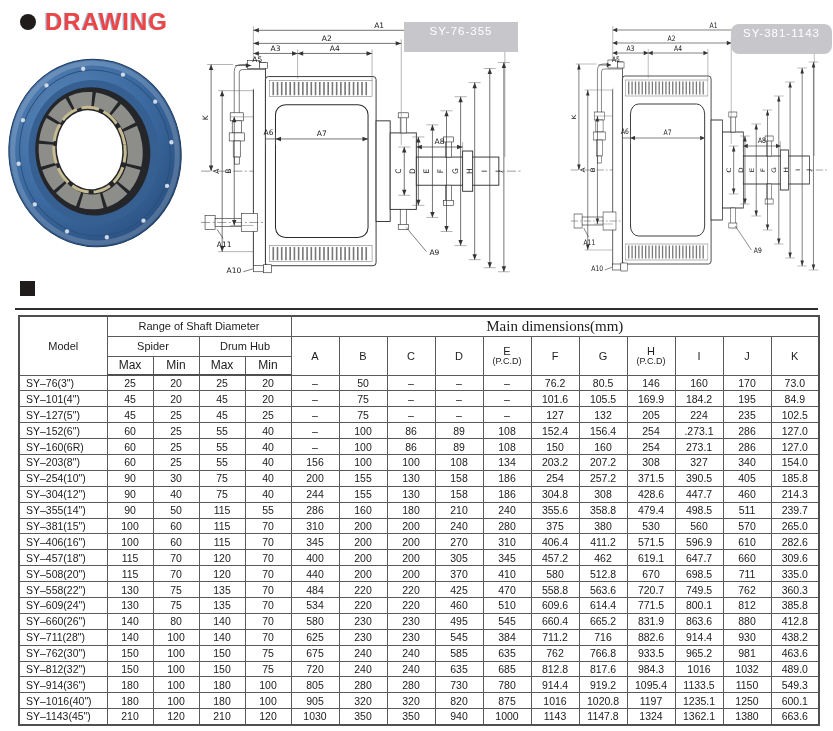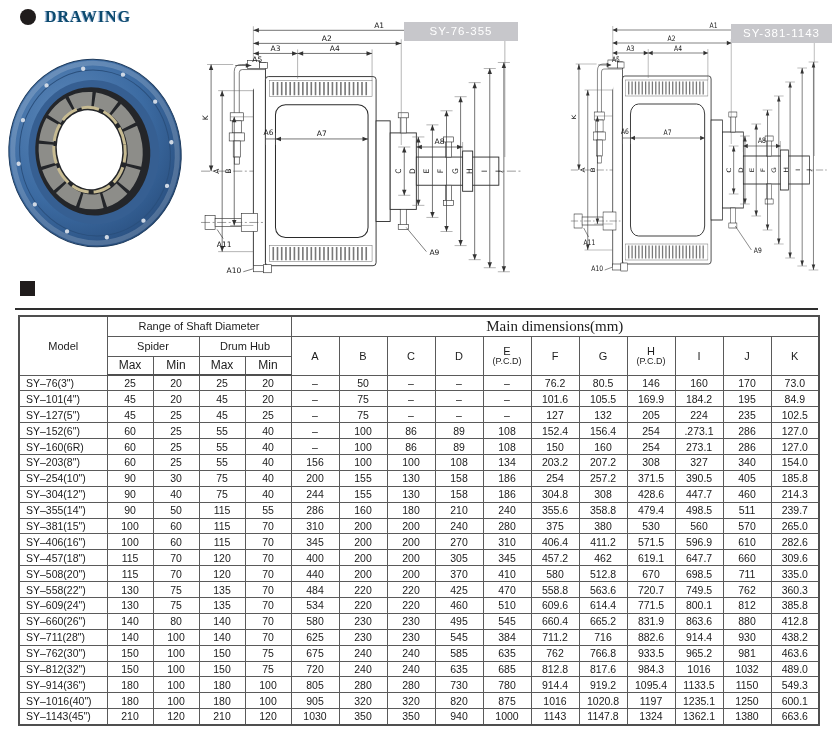--- a/index.html
+++ b/index.html
@@ -1,28 +1,28 @@
 <!DOCTYPE html>
 <html><head>
 <meta charset="utf-8">
 <style>
   html,body{margin:0;padding:0;background:#fff;}
   .page{position:relative;width:833px;height:731px;background:#ffffff;overflow:hidden;
         font-family:"Liberation Sans",sans-serif;color:#1c1c1c;}
   
   .sec-head{position:absolute;display:flex;align-items:center;gap:9px;}
-  .sec-title{font-family:Liberation Serif, serif;font-weight:bold;font-size:16px;
-             letter-spacing:1px;color:#0c4a6e;text-shadow:-1.2px 0 0 rgba(50,100,170,.45);}
+  .sec-title{font-family:Liberation Sans, sans-serif;font-weight:bold;font-size:24px;
+             letter-spacing:1px;color:#ef4444;text-shadow:-1.2px 0 0 rgba(50,100,170,.45);}
   .bullet-circle{width:16px;height:16px;background:#201c1c;border-radius:50%;}
   .bullet-square{width:15px;height:15px;background:#201c1c;}
   
   .model-tag{position:absolute;background:#c7c7cb;color:#ffffff;font-size:11.5px;
-             letter-spacing:1px;text-align:center;line-height:19px;height:19px;z-index:5;}
+             letter-spacing:1px;text-align:center;line-height:19px;height:30px;z-index:5;}
   .tag1{left:404px;top:22px;width:114px;}
-  .tag2{left:731px;top:24px;width:101px;}
+  .tag2{left:731px;top:24px;width:101px;border-radius:8px;}
   
   .photo{position:absolute;left:4px;top:50px;}
   .draw1{position:absolute;left:195px;top:20px;}
   .draw2{position:absolute;left:566px;top:20px;}
   
   .g  {stroke:#2a2a2a;stroke-width:1;fill:none;}
   .gf {stroke:#2a2a2a;stroke-width:0.9;fill:#ffffff;}
   .g2 {stroke:#2a2a2a;stroke-width:0.6;fill:#ffffff;}
   .d  {stroke:#3a3a3a;stroke-width:0.7;fill:none;}
   .x  {stroke:#6b6b6b;stroke-width:0.5;fill:none;}

